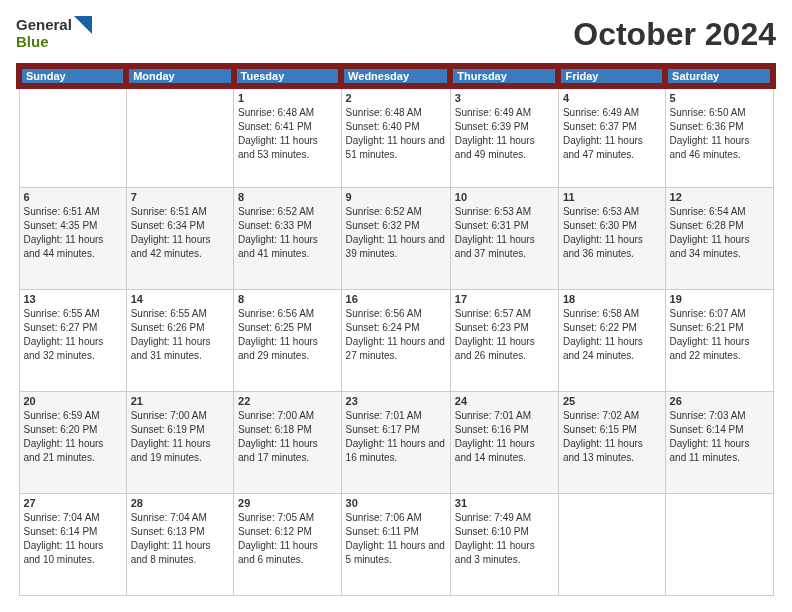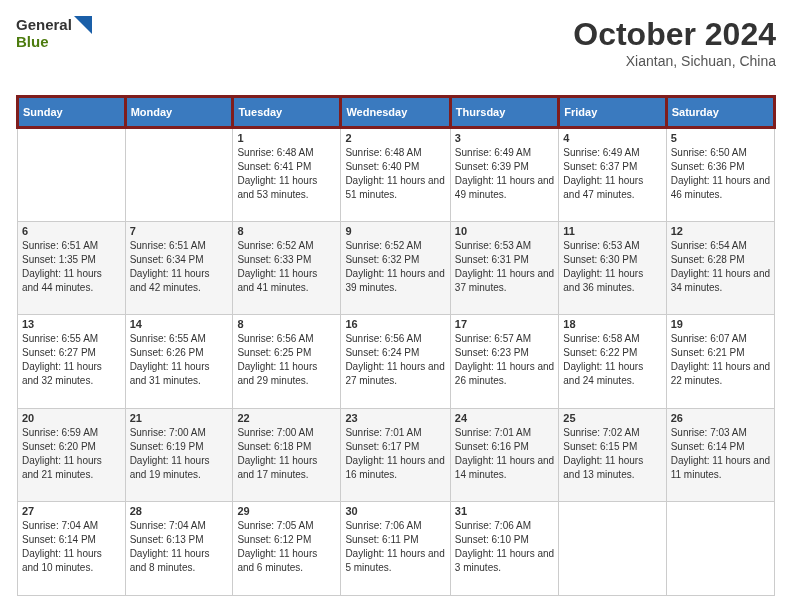--- a/index.html
+++ b/index.html
@@ -14,52 +14,51 @@
       width: 792px;
       height: 612px;
       padding: 16px;
       display: flex;
       flex-direction: column;
     }
     .header {
       display: flex;
       justify-content: space-between;
       align-items: flex-start;
-      margin-bottom: 26px;
+      margin-bottom: 10px;
     }
     .logo {
       display: flex;
       align-items: center;
       gap: 4px;
     }
     .title-block {
-      text-align: right;
     }
     .month-title {
       font-size: 32px;
       font-weight: bold;
       color: #333;
     }
     .location {
       font-size: 14px;
       color: #555;
     }
     .calendar-table {
       width: 100%;
       border-collapse: collapse;
       flex: 1;
     }
     .calendar-table th {
       background-color: #3a7abf;
       color: #fff;
       font-size: 11px;
       font-weight: bold;
-      padding: 8px 4px;
+      padding: 1px 4px;
       text-align: left;
-      border: 3px solid #7f1d1d;
+      border: 6px solid #7f1d1d;
     }
     .calendar-table td {
       border: 1px solid #ccc;
       vertical-align: top;
       padding: 3px 4px;
       font-size: 9px;
       color: #333;
       width: 113px;
       height: 88px;
       background: #fff;
@@ -94,21 +93,20 @@
         <span style="font-size:15px;font-weight:bold;color:#333;">General</span>
         <svg width="18" height="18" viewBox="0 0 18 18">
           <polygon points="0,0 18,0 18,18" fill="#1a5fa8"></polygon>
         </svg>
       </div>
       <span style="font-size:15px;font-weight:bold;color:#4d7c0f;">Blue</span>
     </div>
   </div>
     <div class="title-block">
       <div class="month-title">October 2024</div>
-      <div class="location">Xiantan, Sichuan, China</div>
     </div>
   </div>
 
   <table class="calendar-table">
     <thead>
       <tr id="header-row">
           <th>Sunday</th>
           <th>Monday</th>
           <th>Tuesday</th>
           <th>Wednesday</th>
@@ -149,21 +147,21 @@
             <span class="day-number">5</span>
             <div class="day-info">Sunrise: 6:50 AM
 Sunset: 6:36 PM
 Daylight: 11 hours and 46 minutes.</div>
           </td>
         </tr>
         <tr>
           <td>
             <span class="day-number">6</span>
             <div class="day-info">Sunrise: 6:51 AM
-Sunset: 1:35 PM
+Sunset: 4:35 PM
 Daylight: 11 hours and 44 minutes.</div>
           </td>
           <td>
             <span class="day-number">7</span>
             <div class="day-info">Sunrise: 6:51 AM
 Sunset: 6:34 PM
 Daylight: 11 hours and 42 minutes.</div>
           </td>
           <td>
             <span class="day-number">8</span>
@@ -304,21 +302,21 @@
 Daylight: 11 hours and 6 minutes.</div>
           </td>
           <td>
             <span class="day-number">30</span>
             <div class="day-info">Sunrise: 7:06 AM
 Sunset: 6:11 PM
 Daylight: 11 hours and 5 minutes.</div>
           </td>
           <td>
             <span class="day-number">31</span>
-            <div class="day-info">Sunrise: 7:06 AM
+            <div class="day-info">Sunrise: 7:49 AM
 Sunset: 6:10 PM
 Daylight: 11 hours and 3 minutes.</div>
           </td>
           <td class="empty-cell"></td>
           <td class="empty-cell"></td>
         </tr>
       </tbody>
   </table>
 </div>
 

